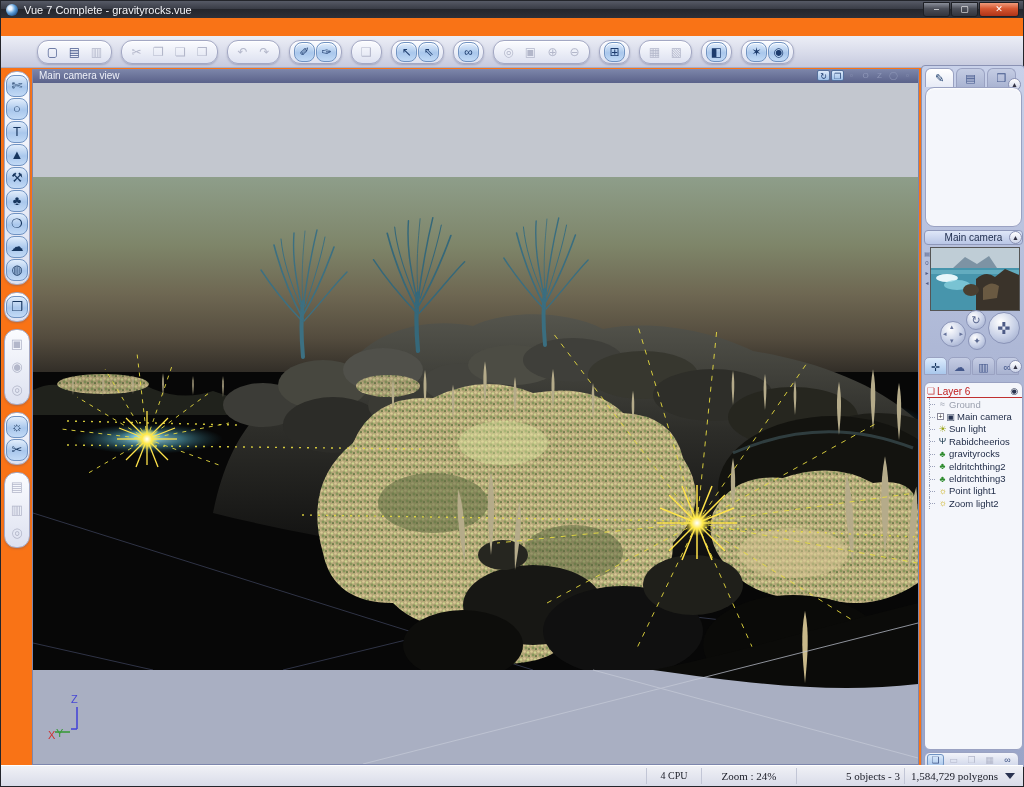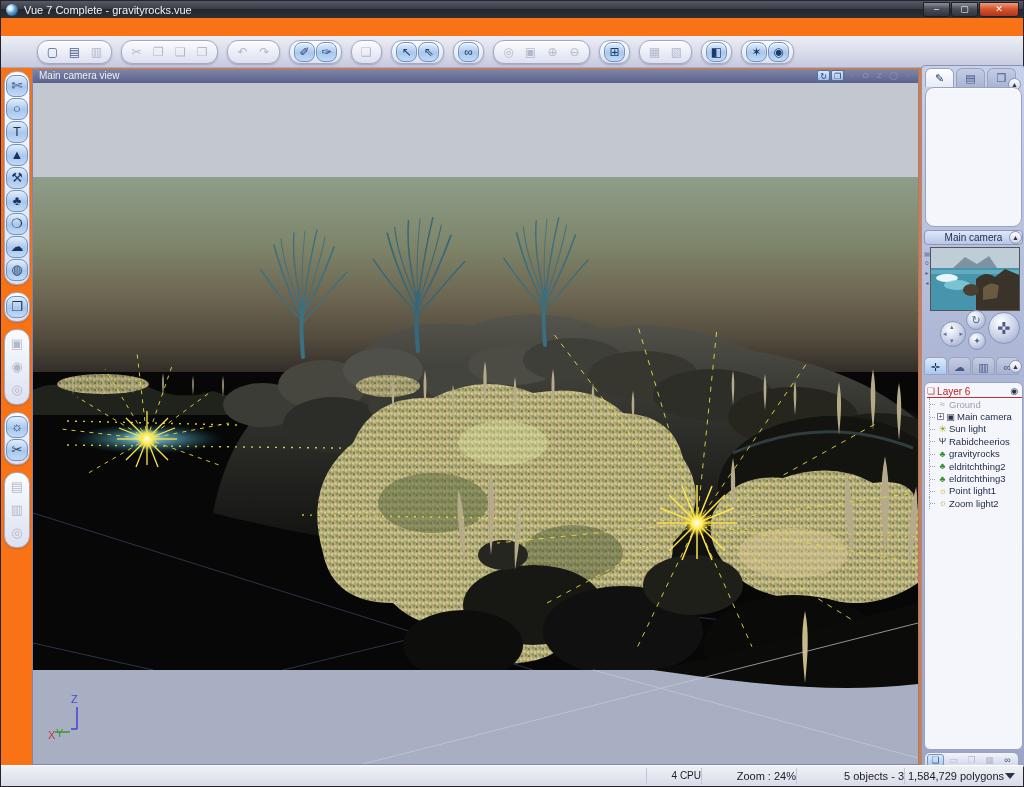--- a/index.html
+++ b/index.html
@@ -112,21 +112,21 @@
   [data-icon="light"]{color:#c8a800;}
   #layer-bottombar{position:absolute;left:2px;top:686px;display:flex;gap:1px;background:linear-gradient(180deg,#f2f4fa,#ccd3e8);
     border:1px solid #9aa2c2;border-radius:6px 6px 0 0;padding:1px 2px;}
   .lb-btn{width:17px;height:13px;line-height:13px;text-align:center;font-size:9px;color:#3d5284;cursor:pointer;border-radius:3px;}
   .lb-btn[data-state="on"]{background:linear-gradient(180deg,#dcebfc,#a9c7ec);border:1px solid #7093c2;line-height:11px;}
   .lb-btn[data-state="off"]{color:#b3b7ca;cursor:default;}
 
   
   #statusbar{position:absolute;left:0;right:0;bottom:0;height:21px;border-top:1px solid #fff;
     background:linear-gradient(180deg,#f0f1f6,#d9dce9);font-size:11px;color:#1a1c26;}
-  .sb-seg{position:absolute;top:2px;height:16px;line-height:16px;text-align:right;border-left:1px solid #c2c6d6;}
+  .sb-seg{position:absolute;top:2px;height:16px;line-height:16px;text-align:center;border-left:1px solid #c2c6d6;font-family:Liberation Serif, serif;}
   #sb-cpu{left:645px;width:55px;font-size:10px;}
   #sb-zoom{left:700px;width:95px;}
   #sb-objects{left:795px;width:108px;padding-left:45px;}
   #sb-polys{left:903px;width:100px;}
   #sb-arrow{position:absolute;right:8px;top:7px;width:0;height:0;border-left:5px solid transparent;
     border-right:5px solid transparent;border-top:6px solid #2a3350;cursor:pointer;}
 </style>
 </head>
 <body>
 

